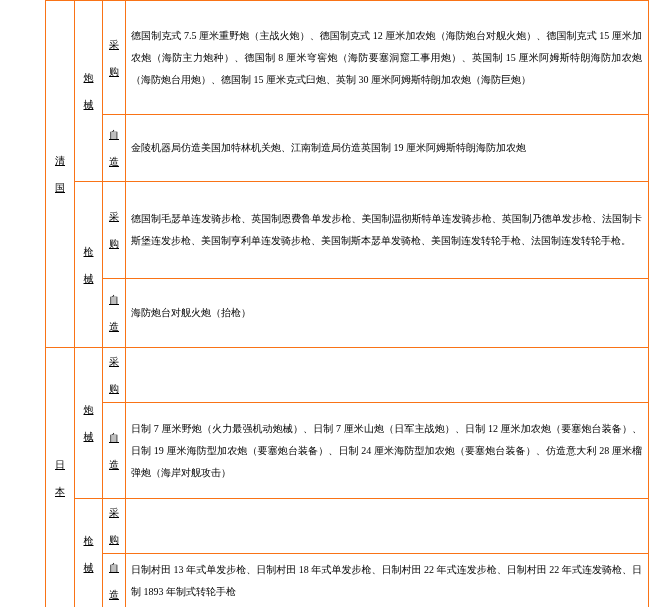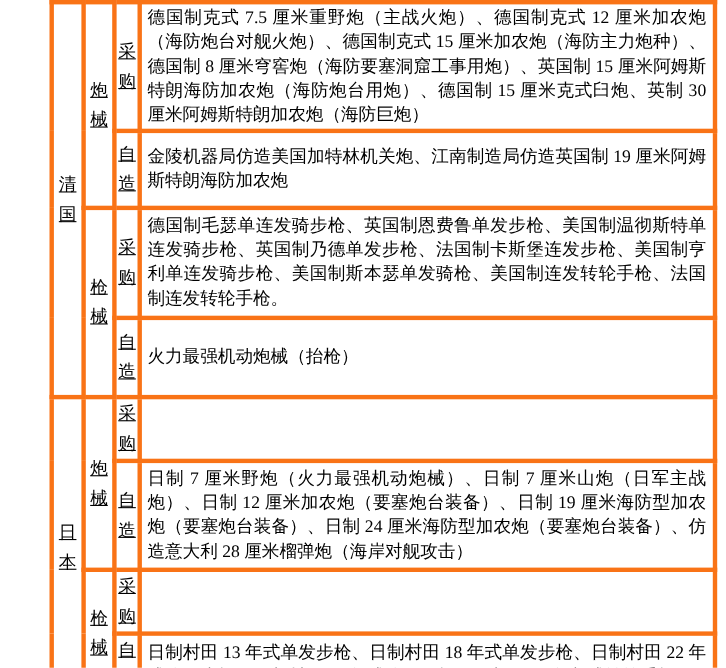--- a/index.html
+++ b/index.html
@@ -20,22 +20,22 @@
     margin-bottom: 8px;
     letter-spacing: 0px;
   }
   table.cmp {
     border-collapse: collapse;
     table-layout: fixed;
     margin-left: 45px;
     width: 603px;
   }
   table.cmp td {
-    border: 4px solid #f97316;
-    font-size: 16px;
+    border: 1px solid #f97316;
+    font-size: 10px;
     vertical-align: middle;
     overflow: hidden;
   }
   td.lbl {
     text-align: center;
     padding: 0;
   }
   .vstack {
     display: inline-block;
     width: 1.05em;
@@ -100,21 +100,21 @@
         <td class="lbl">
           <span class="vstack">采购</span>
         </td>
         <td class="content">德国制毛瑟单连发骑步枪、英国制恩费鲁单发步枪、美国制温彻斯特单连发骑步枪、英国制乃德单发步枪、法国制卡斯堡连发步枪、美国制亨利单连发骑步枪、美国制斯本瑟单发骑枪、美国制连发转轮手枪、法国制连发转轮手枪。</td>
       </tr>
 
       <tr class="r4">
         <td class="lbl">
           <span class="vstack">自造</span>
         </td>
-        <td class="content">火力最强机动炮械（抬枪）</td>
+        <td class="content">海防炮台对舰火炮（抬枪）</td>
       </tr>
 
       <tr class="r5">
         <td class="lbl" rowspan="4">
           <span class="vstack">日本</span>
         </td>
         <td class="lbl" rowspan="2">
           <span class="vstack">炮械</span>
         </td>
         <td class="lbl">

